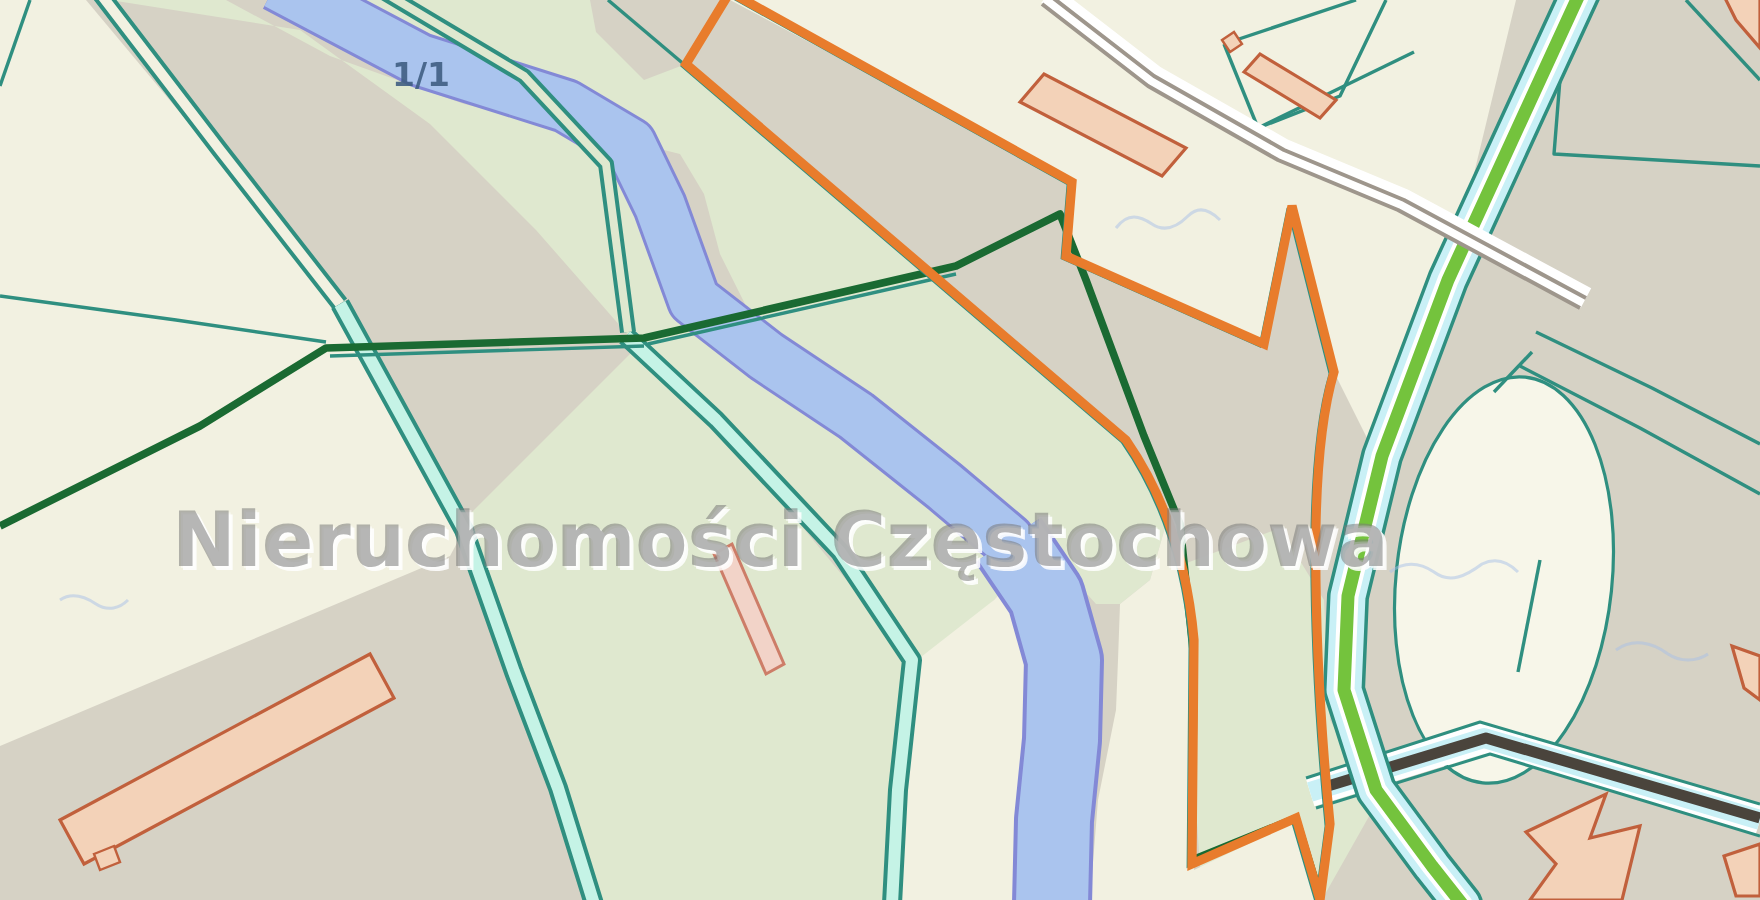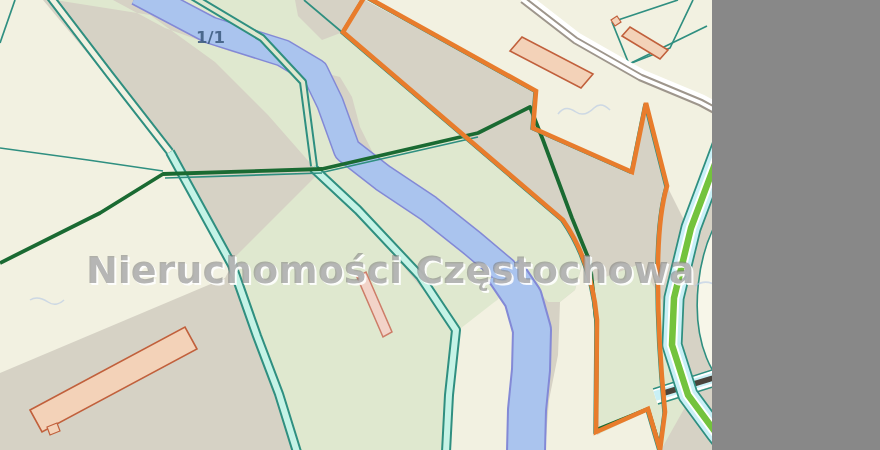--- a/index.html
+++ b/index.html
@@ -5,21 +5,21 @@
   :root{
     --background:#d6d2c5; --cream:#f2f1e1; --pale_green:#dfe8cf;
     --river_fill:#aac4ee; --river_edge:#8389d6; --boundary_teal:#2f8f80;
     --utility_dark_green:#1a6a32; --selected_parcel_orange:#e87c2c;
     --road_green:#74c33d; --road_casing_cyan:#c9f0f6; --path_gray:#9e968c;
     --road_dark:#4a443c; --building_fill:#f3d2b8; --building_stroke:#c1603c;
     --label_blue:#3d5c80; --ivory:#f7f6e9; --aqua:#c5f3e6;
   }
   html,body{margin:0;padding:0;background:#888;}
   #viewport{
-    position:relative; width:712px; height:450px; overflow:hidden;
+    position:relative; width:880px; height:450px; overflow:hidden;
     background:var(--background);
     font-family:"DejaVu Sans","Liberation Sans",sans-serif;
   }
   #mapsvg{position:absolute;left:0;top:0;}
   .watermark{
     position:absolute; left:86px; top:200px; white-space:nowrap;
     font-size:38px; font-weight:700; letter-spacing:0px;
     color:rgba(122,122,122,0.55);
     text-shadow:2px 2px 0 rgba(255,255,255,0.85), 1px 1px 0 rgba(255,255,255,0.55);
     pointer-events:none; user-select:none;margin-top:48px;

